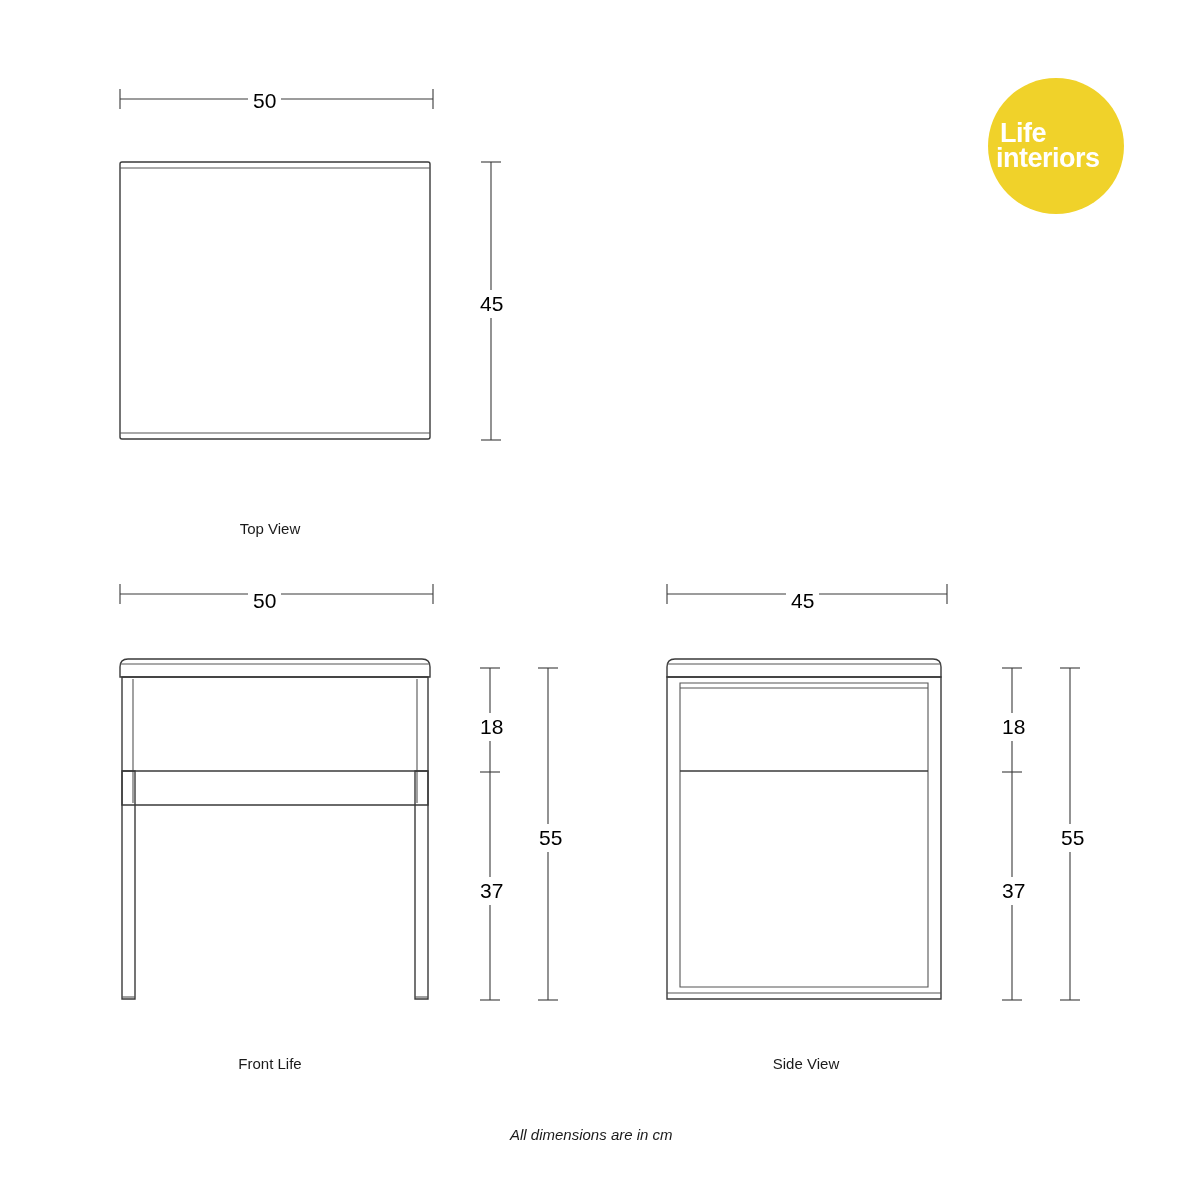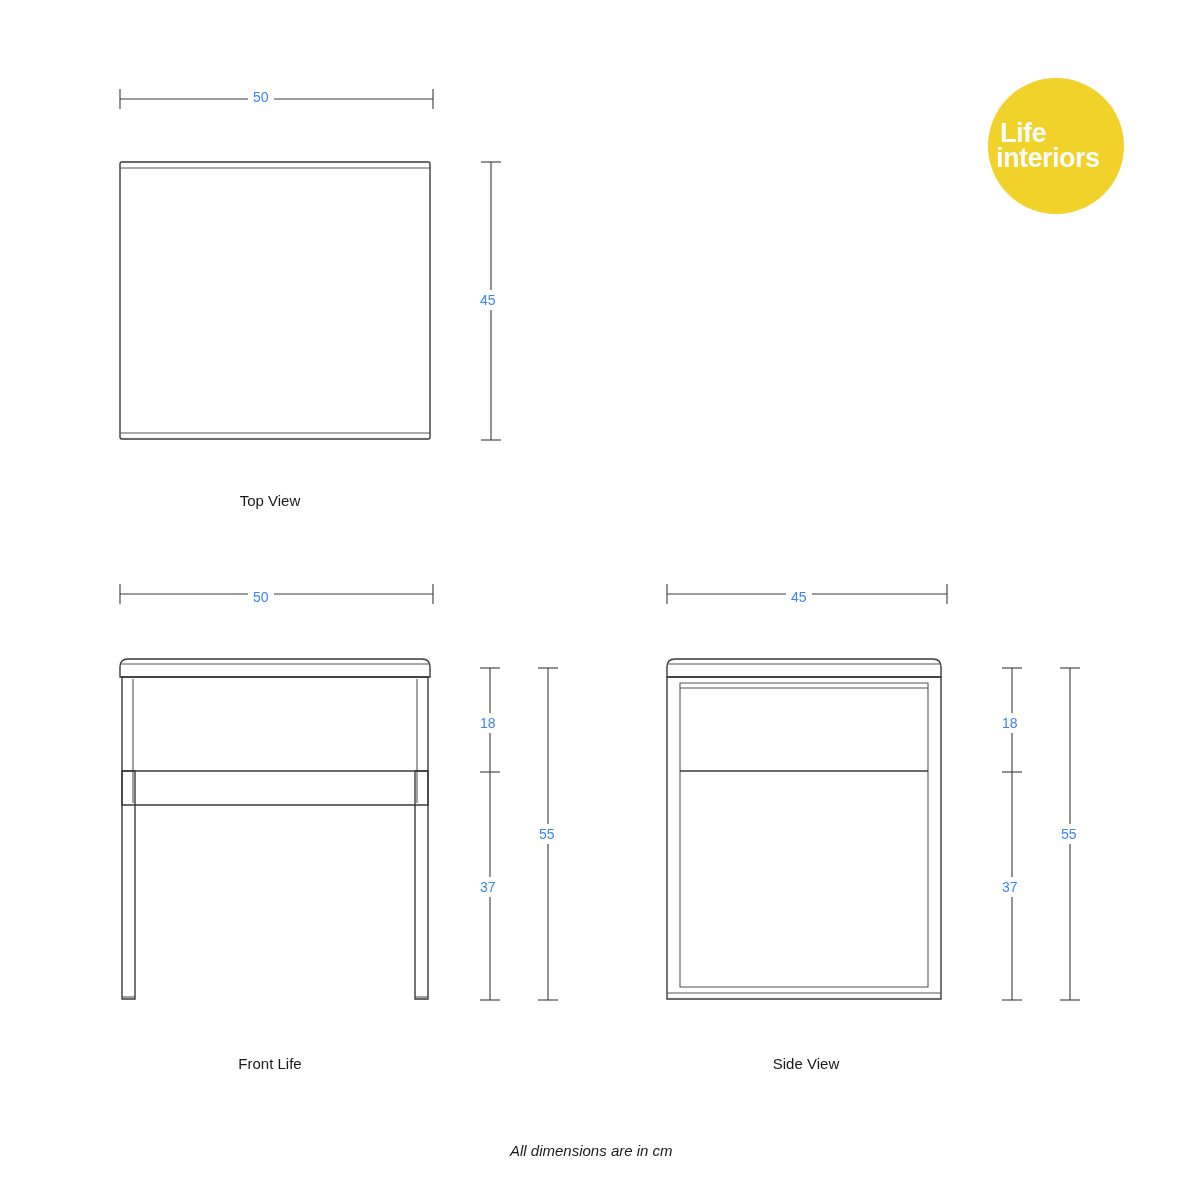--- a/index.html
+++ b/index.html
@@ -64,22 +64,22 @@
   
   .view-label {
     position: absolute;
     font-size: 15px;
     color: #1a1a1a;
     text-align: center;
     white-space: nowrap;
   }
   .dim-num {
     position: absolute;
-    font-size: 14px;
-    color: #3b82f6;
+    font-size: 21px;
+    color: #000000;
     background: #ffffff;
     padding: 2px 5px;
     white-space: nowrap;
   }
   .footnote {
     position: absolute;
     font-size: 15px;
     font-style: italic;
     color: #1a1a1a;
     white-space: nowrap;
@@ -116,21 +116,21 @@
 
   <div class="dim-num" style="left:248px; top:87px;">50</div>
 
   <svg class="abs" style="left:470px; top:150px;" width="40" height="310">
     <line class="dimline" x1="11" y1="12" x2="31" y2="12"></line>
     <line class="dimline" x1="11" y1="290" x2="31" y2="290"></line>
     <line class="dimline" x1="21" y1="12" x2="21" y2="290"></line>
   </svg>
   <div class="dim-num" style="left:475px; top:290px;">45</div>
 
-  <div class="view-label" style="left:170px; top:492px; width:200px;">Top View</div>
+  <div class="view-label" style="left:170px; top:520px; width:200px;">Top View</div>
 
   <svg class="abs" style="left:100px; top:575px;" width="420" height="440">
 
     <g>
       <line class="dimline" x1="20" y1="9" x2="20" y2="29"></line>
       <line class="dimline" x1="333" y1="9" x2="333" y2="29"></line>
       <line class="dimline" x1="20" y1="19" x2="333" y2="19"></line>
     </g>
 
     <path class="ln" d="M20 92 q0 -8 8 -8 h294 q8 0 8 8 v10 h-310 z"></path>
@@ -204,15 +204,15 @@
 
   <svg class="abs" style="left:1052px; top:655px;" width="40" height="360">
     <line class="dimline" x1="8" y1="13" x2="28" y2="13"></line>
     <line class="dimline" x1="8" y1="345" x2="28" y2="345"></line>
     <line class="dimline" x1="18" y1="13" x2="18" y2="345"></line>
   </svg>
   <div class="dim-num" style="left:1056px; top:824px;">55</div>
 
   <div class="view-label" style="left:706px; top:1055px; width:200px;">Side View</div>
 
-  <div class="footnote" style="left:510px; top:1126px;margin-top:16px;">All dimensions are in cm</div>
+  <div class="footnote" style="left:510px; top:1126px;">All dimensions are in cm</div>
 
 </div>
 
 </body></html>

